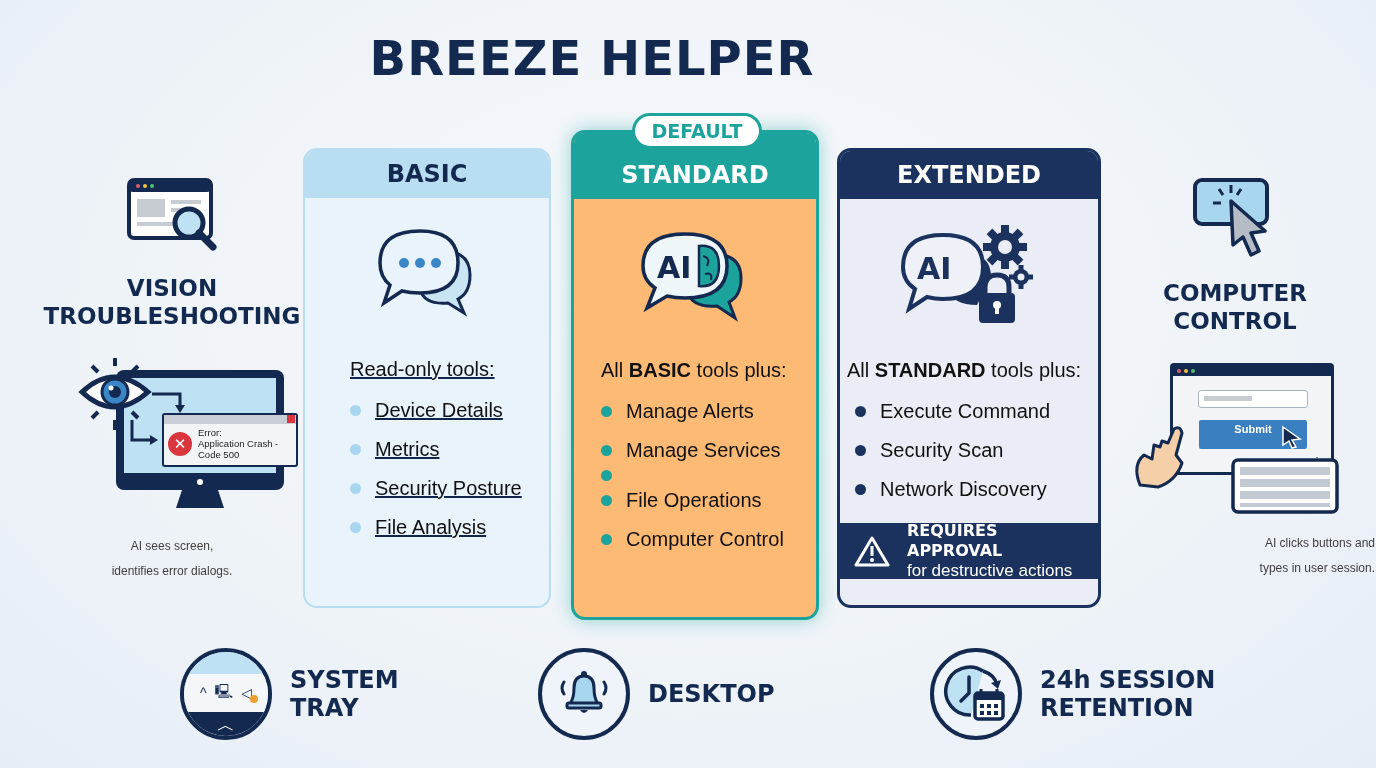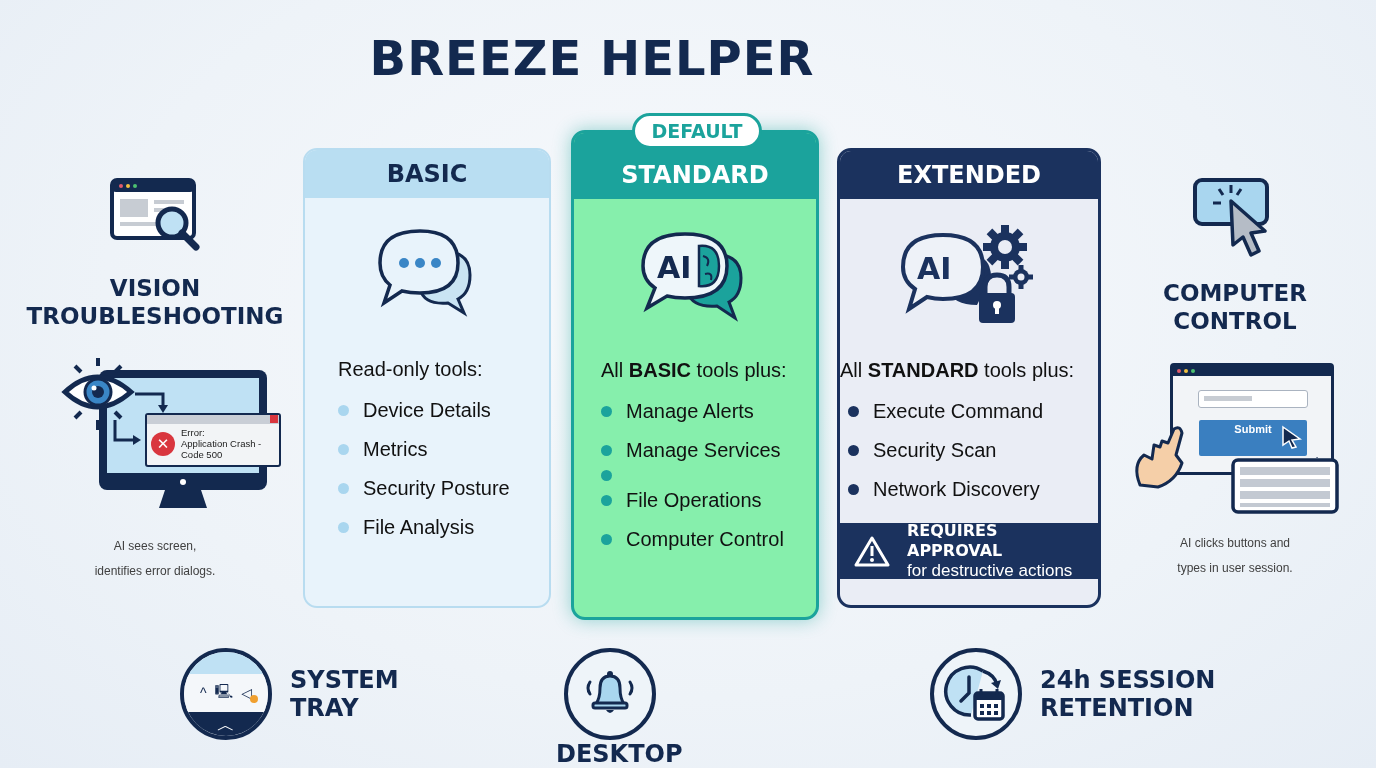--- a/index.html
+++ b/index.html
@@ -10,21 +10,21 @@
     color: #14254a;
     position: relative;
   }
   .title {
     position: absolute; top: 30px; left: 0; width: 1184px; text-align: center;
     font-family: "DejaVu Sans", sans-serif; font-weight: bold; font-size: 48px;
     letter-spacing: 1px; color: #13294f;
   }
   
   .side { position: absolute; top: 175px; width: 280px; text-align: center; }
-  .side.left { left: 15px; }
+  .side.left { left: 32px; }
   .side.right { left: 1095px; }
   .side h2 {
     font-family: "DejaVu Sans", sans-serif; font-weight: bold; font-size: 23px;
     line-height: 28px; color: #13294f; margin-top: 14px;
   }
   .side .desc { font-size: 12px; line-height: 25px; color: #404040; margin-top: 12px; }
   .side svg { display: block; margin: 0 auto; }
 
   
   .card {
@@ -35,40 +35,40 @@
     font-family: "DejaVu Sans", sans-serif; font-weight: bold; font-size: 24px;
   }
   .card .icon-wrap { height: 150px; display: flex; align-items: center; justify-content: center; }
   .card .intro { font-size: 20px; margin: 10px 0 10px 0; color: #111; }
   .card ul { list-style: none; }
   .card li { font-size: 20px; line-height: 39px; color: #111; display: flex; align-items: center; }
   .card li .dot { width: 11px; height: 11px; border-radius: 50%; margin-right: 14px; flex: none; }
 
   .card.basic { left: 303px; width: 248px; background: #e8f3fb; border: 2px solid #b8dcf0; }
   .card.basic .head { background: #b9def2; color: #13294f; }
-  .card.basic .body { padding-left: 33px; }
+  .card.basic .body { padding-left: 45px; text-decoration: underline; }
   .card.basic .dot { background: #a9d6ef; }
 
   .card.standard {
-    left: 571px; width: 248px; top: 130px; height: 490px; background: #86efac;
+    left: 571px; width: 248px; top: 130px; height: 490px; background: #fdba74;
     border: 3px solid #1ba39c; box-shadow: 0 0 18px rgba(27,163,156,0.45); overflow: visible;
   }
   .card.standard .head { background: #1ba39c; color: #fff; height: 66px; padding-top: 18px; border-radius: 10px 10px 0 0;}
   .card.standard .body { padding-left: 27px; }
   .card.standard .dot { background: #1ba39c; }
   .badge {
     position: absolute; top: -20px; left: 58px; width: 130px; height: 36px;
     background: #fff; border: 3px solid #1ba39c; border-radius: 18px;
     display: flex; align-items: center; justify-content: center;
     font-family: "DejaVu Sans", sans-serif; font-weight: bold; font-size: 19px; color: #1ba39c;
   }
 
   .card.extended { left: 837px; width: 264px; background: #eaedf5; border: 3px solid #1b325e; }
   .card.extended .head { background: #1b325e; color: #fff; }
-  .card.extended .body { padding-left: 8px; }
+  .card.extended .body { padding-left: 15px; }
   .card.extended .dot { background: #1b325e; }
   .card.extended .intro { margin-left: -8px; }
   .approval {
     position: absolute; left: 0; bottom: 26px; width: 100%; height: 56px;
     background: #1b325e; color: #fff; display: flex; align-items: center; padding-left: 14px;
   }
   .approval .txt1 { font-family: "DejaVu Sans", sans-serif; font-weight: bold; font-size: 16px; }
   .approval .txt2 { font-size: 17px; }
 
   
@@ -305,40 +305,40 @@
   <div style="position:relative;width:210px;height:150px;margin:28px auto 0;">
     <div style="position:absolute;left:40px;top:0;width:164px;height:112px;background:#f2f4f7;border:3px solid #13294f;border-radius:4px;">
       <div style="height:10px;background:#13294f;display:flex;align-items:center;padding-left:4px;gap:3px;">
         <span style="width:4px;height:4px;border-radius:50%;background:#e05a6a;"></span>
         <span style="width:4px;height:4px;border-radius:50%;background:#f0c040;"></span>
         <span style="width:4px;height:4px;border-radius:50%;background:#4cc070;"></span>
       </div>
       <div style="margin:14px 0 0 25px;width:110px;height:18px;background:#fff;border:1px solid #aab3c0;border-radius:3px;padding:5px;">
         <div style="width:48px;height:5px;background:#c7ccd3;"></div>
       </div>
-      <div style="margin:12px 0 0 26px;width:108px;height:36px;background:#3a7fc0;color:#fff;font-size:11px;font-weight:bold;text-align:center;line-height:18px;border-radius:2px;">Submit</div>
+      <div style="margin:12px 0 0 26px;width:108px;height:29px;background:#3a7fc0;color:#fff;font-size:11px;font-weight:bold;text-align:center;line-height:18px;border-radius:2px;">Submit</div>
     </div>
     <svg width="80" height="80" viewBox="0 0 80 80" style="position:absolute;left:0;top:52px;">
       <path d="M10 70 Q2 50 14 40 L22 44 L24 30 L30 32 L32 26 L38 28 L44 14 Q50 10 52 18 L46 40 L52 48 Q46 66 28 72 Z" fill="#f5cfa8" stroke="#13294f" stroke-width="3" stroke-linejoin="round"></path>
     </svg>
     <svg width="110" height="60" viewBox="0 0 110 60" style="position:absolute;left:100px;top:94px;">
       <rect x="3" y="3" width="104" height="52" rx="5" fill="#fff" stroke="#13294f" stroke-width="3.5"></rect>
       <g fill="#c3c9d2">
         <rect x="10" y="10" width="90" height="8"></rect>
           <rect x="10" y="22" width="90" height="8"></rect>
         <rect x="10" y="34" width="90" height="8"></rect>
           <rect x="10" y="46" width="90" height="4"></rect>
       </g>
       <path d="M86 0 Q96 -10 80 -20" fill="none" stroke="#13294f" stroke-width="3"></path>
     </svg>
     <svg width="24" height="24" viewBox="0 0 24 24" style="position:absolute;left:150px;top:62px;">
       <path d="M3 2 L20 14 L12 15 L16 22 L12 23 L9 16 L3 20 Z" fill="#13294f" stroke="#fff" stroke-width="1.5"></path>
     </svg>
   </div>
-  <div class="desc" style="margin-top:18px;">
+  <div class="desc" style="margin-top:18px;text-align:right;">
     <span>AI clicks buttons and</span><br>
     <span>types in user session.</span>
   </div>
 </div>
 
 <div class="feature" style="left:180px;">
   <div class="circle">
     <div style="position:absolute;top:0;left:0;width:100%;height:22px;background:#bfe1f4;"></div>
     <div style="position:absolute;top:22px;left:0;width:100%;height:38px;background:#f4f7fa;display:flex;align-items:center;justify-content:center;gap:8px;font-size:14px;color:#13294f;">
       <span>^</span>
@@ -346,21 +346,21 @@
       <span style="position:relative;">◁<span style="position:absolute;right:-6px;bottom:-2px;width:8px;height:8px;border-radius:50%;background:#f0a030;"></span></span>
     </div>
     <div style="position:absolute;top:60px;left:0;width:100%;height:32px;background:#13294f;color:#fff;text-align:center;font-size:18px;line-height:26px;">︿</div>
   </div>
   <div class="label">
     <span>SYSTEM</span><br>
     <span>TRAY</span>
   </div>
 </div>
 
-<div class="feature" style="left:538px;flex-direction:column;">
+<div class="feature" style="left:538px;">
   <div class="circle" style="display:flex;align-items:center;justify-content:center;">
     <svg width="60" height="60" viewBox="0 0 60 60">
       <path d="M16 40 Q20 34 20 24 Q20 12 30 12 Q40 12 40 24 Q40 34 44 40 Z" fill="#a9d6ef" stroke="#13294f" stroke-width="3" stroke-linejoin="round"></path>
       <rect x="13" y="39" width="34" height="5" rx="2" fill="#a9d6ef" stroke="#13294f" stroke-width="3"></rect>
       <path d="M26 46 Q30 52 34 46" fill="#13294f"></path>
       <circle cx="30" cy="10" r="3" fill="#13294f"></circle>
       <path d="M10 18 Q6 24 10 30 M50 18 Q54 24 50 30" fill="none" stroke="#13294f" stroke-width="3" stroke-linecap="round"></path>
     </svg>
   </div>
   <div class="label">

